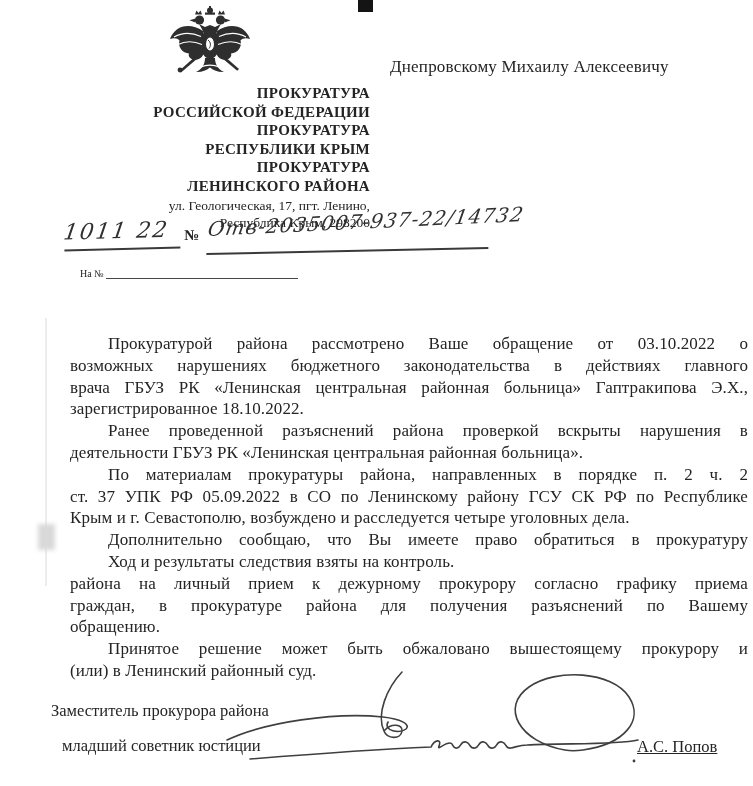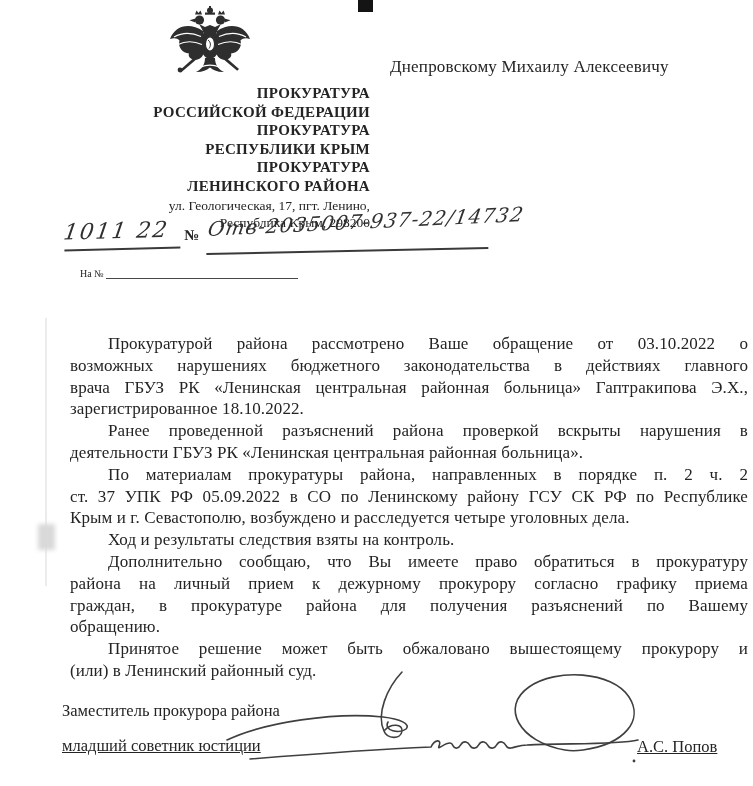--- a/index.html
+++ b/index.html
@@ -69,22 +69,22 @@
   .body-text{position:absolute;left:70px;top:333px;width:678px;font-size:17px;}
   .bodyline{
     height:21.8px;line-height:21.8px;
     text-align:justify;text-align-last:justify;
     white-space:nowrap;letter-spacing:.1px;
   }
   .bodyline.first{text-indent:38px;}
   .bodyline.last{text-align-last:left;}
 
   
-  .sig-pos1{position:absolute;left:62px;top:701px;font-size:16.5px;}
-  .sig-pos2{position:absolute;left:62px;top:736px;font-size:16.5px;text-decoration:underline;}
+  .sig-pos1{position:absolute;left:51px;top:701px;font-size:16.5px;}
+  .sig-pos2{position:absolute;left:62px;top:736px;font-size:16.5px;}
   .sig-name{position:absolute;left:637px;top:737px;font-size:16.5px;text-decoration:underline;}
   .autograph{position:absolute;left:225px;top:660px;}
 </style>
 </head>
 <body>
 
 <div class="page">
 
   <div class="corner-mark"></div>
   <div class="edge-line"></div>
@@ -148,22 +148,22 @@
   <div class="body-text">
     <div class="bodyline first">Прокуратурой района рассмотрено Ваше обращение от 03.10.2022 о</div>
     <div class="bodyline">возможных нарушениях бюджетного законодательства в действиях главного</div>
     <div class="bodyline">врача ГБУЗ РК «Ленинская центральная районная больница» Гаптракипова Э.Х.,</div>
     <div class="bodyline last">зарегистрированное 18.10.2022.</div>
     <div class="bodyline first">Ранее проведенной разъяснений района проверкой вскрыты нарушения в</div>
     <div class="bodyline last">деятельности ГБУЗ РК «Ленинская центральная районная больница».</div>
     <div class="bodyline first">По материалам прокуратуры района, направленных в порядке п. 2 ч. 2</div>
     <div class="bodyline">ст. 37 УПК РФ 05.09.2022 в СО по Ленинскому району ГСУ СК РФ по Республике</div>
     <div class="bodyline last">Крым и г. Севастополю, возбуждено и расследуется четыре уголовных дела.</div>
+    <div class="bodyline first">Дополнительно сообщаю, что Вы имеете право обратиться в прокуратуру</div>
     <div class="bodyline first last">Ход и результаты следствия взяты на контроль.</div>
-    <div class="bodyline first">Дополнительно сообщаю, что Вы имеете право обратиться в прокуратуру</div>
     <div class="bodyline">района на личный прием к дежурному прокурору согласно графику приема</div>
     <div class="bodyline">граждан, в прокуратуре района для получения разъяснений по Вашему</div>
     <div class="bodyline last">обращению.</div>
     <div class="bodyline first">Принятое решение может быть обжаловано вышестоящему прокурору и</div>
     <div class="bodyline last">(или) в Ленинский районный суд.</div>
   </div>
 
   <div class="sig-pos1">Заместитель прокурора района</div>
   <div class="sig-pos2">младший советник юстиции</div>
   <div class="sig-name">А.С. Попов</div>

